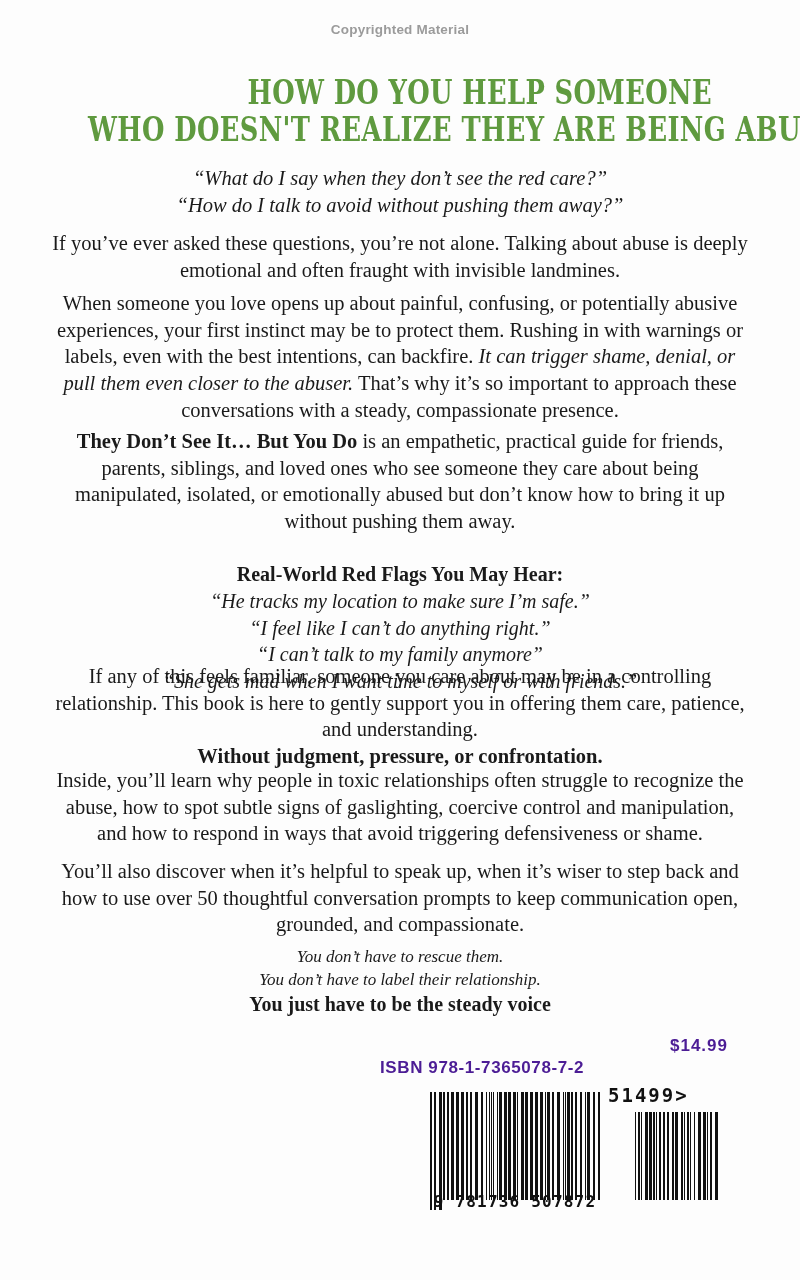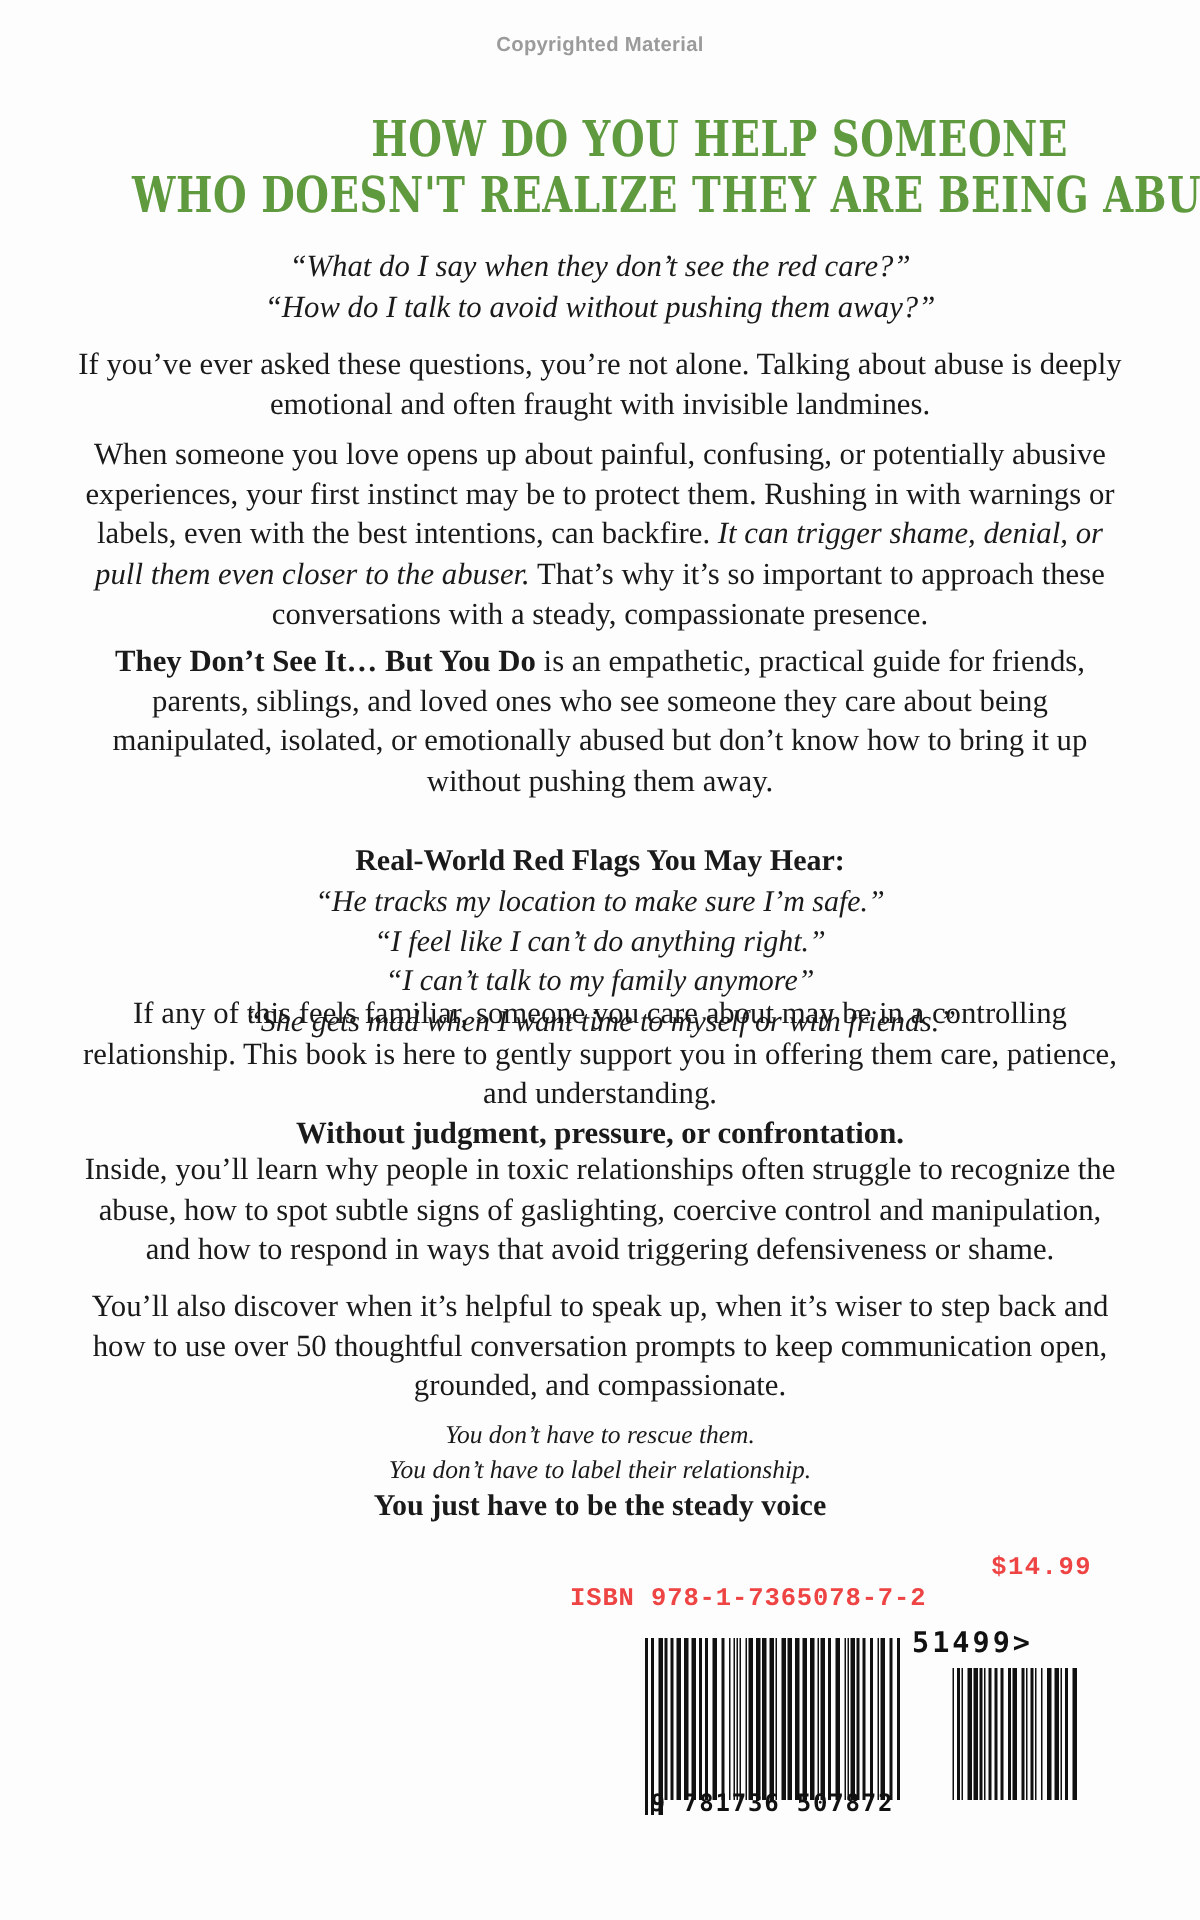--- a/index.html
+++ b/index.html
@@ -116,22 +116,22 @@
   .b-p5         { top: 767px; }
   .b-p6         { top: 858px; }
   .b-closing    { top: 946px; }
 
   
   .isbn-area {
     position: absolute;
     top: 1036px;
     left: 380px;
     width: 360px;
-    font-family: Liberation Mono, monospace;
-    color: #ef4444;
+    font-family: Liberation Sans, sans-serif;
+    color: #4c1d95;
   }
   .price {
     text-align: right;
     font-size: 17px;
     font-weight: bold;
     letter-spacing: 1px;
     padding-right: 12px;
   }
   .isbn {
     font-size: 17px;

